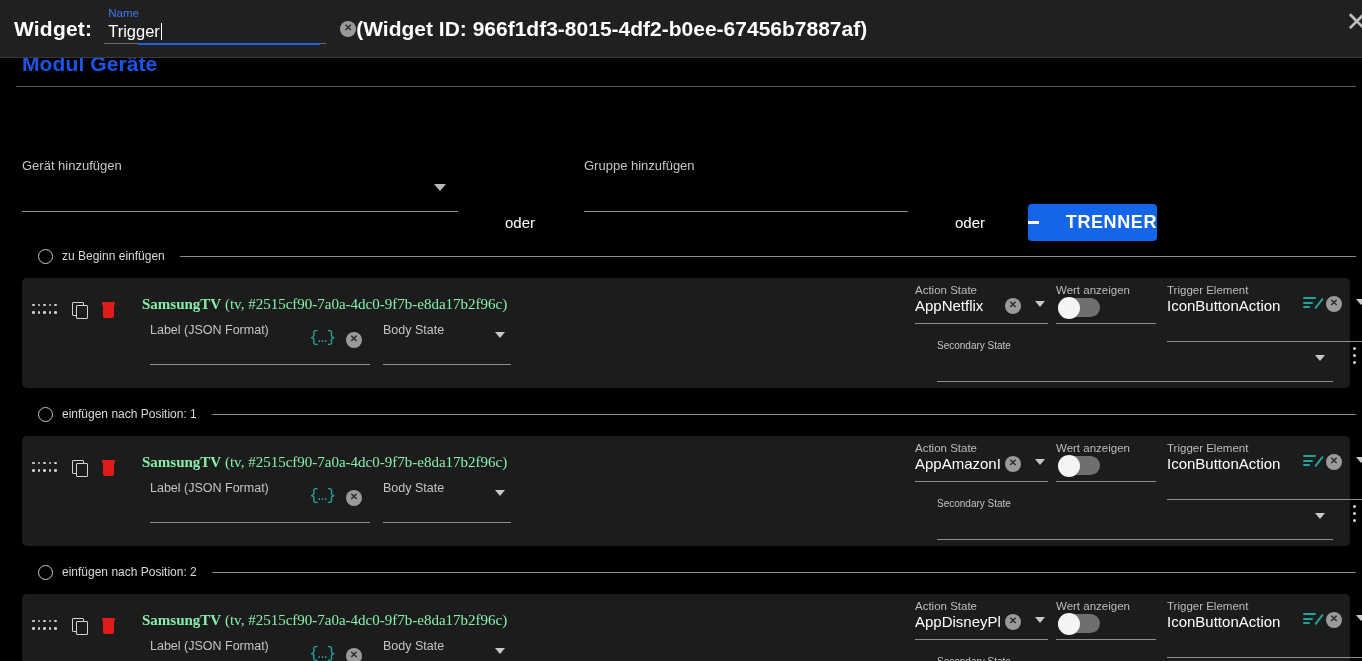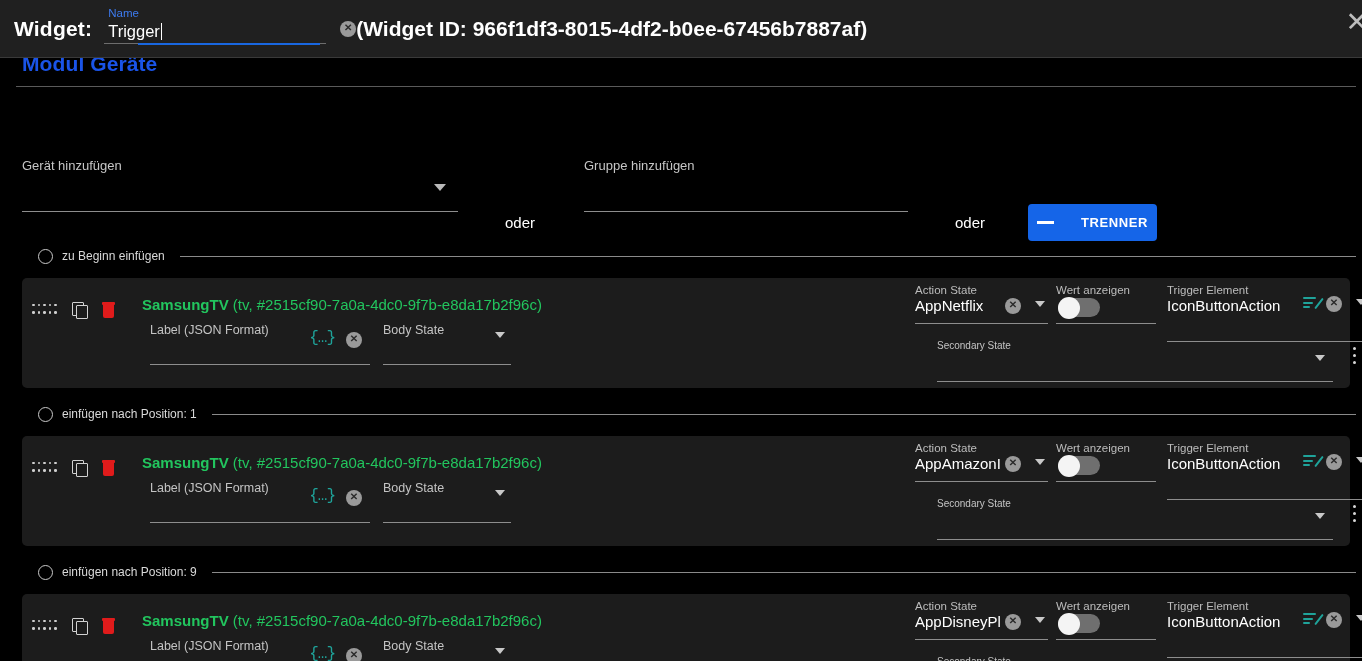--- a/index.html
+++ b/index.html
@@ -171,21 +171,21 @@
   #oder-2 { left: 955px; top: 118px; }
   .trenner-btn {
     position: absolute;
     left: 1028px; top: 108px;
     width: 129px; height: 37px;
     background: #1565e8;
     border: none;
     border-radius: 4px;
     color: #fff;
     font-family: "Liberation Sans", sans-serif;
-    font-size: 13px;
+    font-size: 18px;
     font-weight: bold;
     letter-spacing: .6px;
     cursor: pointer;
     display: flex;
     align-items: center;
     justify-content: center;
     gap: 27px;
   }
   .trenner-dash {
     display: inline-block;
@@ -292,22 +292,23 @@
     position: absolute;
     left: 0; top: 0px;
     width: 13px; height: 2.5px;
     background: #e01b1b;
     border-radius: 1px;
   }
   .card-title {
     position: absolute;
     left: 120px; top: 18px;
     font-size: 15px;
-    color: #22c55e;
+    color: #86efac;
     white-space: nowrap;
+    font-family: Liberation Serif, serif;
   }
   .card-title b { font-weight: bold; }
   .card-title span { font-weight: normal; }
 
   
   .lbl-field {
     position: absolute;
     left: 128px; top: 45px;
     width: 220px; height: 42px;
   }
@@ -676,21 +677,21 @@
           <div class="fl-line"></div>
         </div>
         <div class="kebab">
           <i></i>
           <i></i>
           <i></i>
         </div>
       </div>
       <div class="insert-row" style="top: 503px;">
         <div class="radio-o"></div>
-        <div class="insert-label">einfügen nach Position: 9</div>
+        <div class="insert-label">einfügen nach Position: 2</div>
         <div class="insert-line"></div>
       </div>
       <div class="card" style="top: 536px; height: 110px;">
         <div class="card-left">
           <div class="drag-dots">
             <i></i>
             <i></i>
             <i></i>
             <i></i>
             <i></i>

